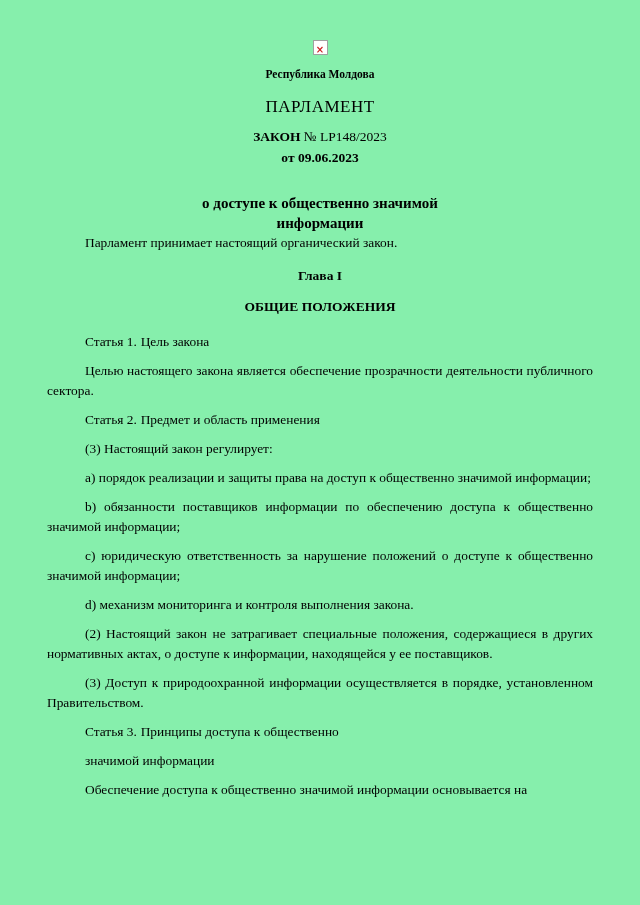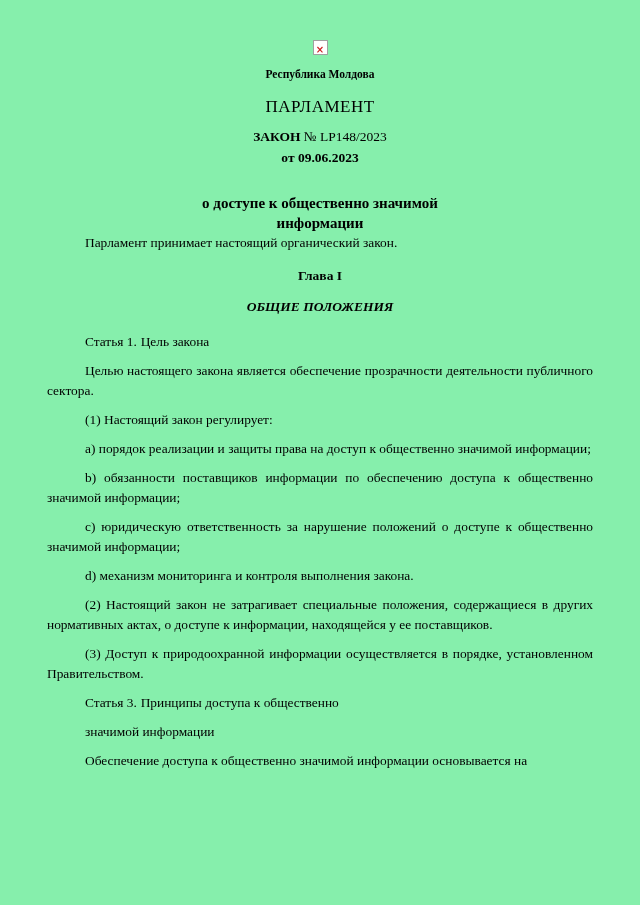--- a/index.html
+++ b/index.html
@@ -43,21 +43,21 @@
   }
   .para .lead { font-weight: 400; }
   .para .lead:not(:empty) { padding-right: 0.28em; }
   .preamble { margin-bottom: 14px; }
   .chapter, .chapter-title {
     text-align: center;
     font-weight: 700;
     font-size: 13.5px;
     margin: 15px 0;
   }
-  .chapter-title { margin-bottom: 17px; font-style: italic; }
+  .chapter-title { margin-bottom: 17px; }
 </style>
 </head>
 <body>
 
 <div class="page">
 
   <div class="doc-header">
     <div class="broken-img">
       <span class="broken-x"></span>
     </div>
@@ -72,21 +72,22 @@
   </div>
 
 
   <p class="para preamble">Парламент принимает настоящий органический закон.</p>
 
   <div class="chapter">Глава I</div>
   <div class="chapter-title">ОБЩИЕ ПОЛОЖЕНИЯ</div>
 
   <p class="para"><b class="lead">Статья 1.</b><span>Цель закона</span></p>
   <p class="para"><b class="lead"></b><span>Целью настоящего закона является обеспечение прозрачности деятельности публичного сектора.</span></p>
-  <p class="para"><b class="lead"></b><span>(1) Настоящий закон регулирует:</span></p>
+  <p class="para"><b class="lead">Статья 2.</b><span>Предмет и область применения</span></p>
+  <p class="para"><b class="lead"></b><span>(3) Настоящий закон регулирует:</span></p>
   <p class="para"><b class="lead"></b><span>a) порядок реализации и защиты права на доступ к общественно значимой информации;</span></p>
   <p class="para"><b class="lead"></b><span>b) обязанности поставщиков информации по обеспечению доступа к общественно значимой информации;</span></p>
   <p class="para"><b class="lead"></b><span>c) юридическую ответственность за нарушение положений о доступе к общественно значимой информации;</span></p>
   <p class="para"><b class="lead"></b><span>d) механизм мониторинга и контроля выполнения закона.</span></p>
   <p class="para"><b class="lead"></b><span>(2) Настоящий закон не затрагивает специальные положения, содержащиеся в других нормативных актах, о доступе к информации, находящейся у ее поставщиков.</span></p>
   <p class="para"><b class="lead"></b><span>(3) Доступ к природоохранной информации осуществляется в порядке, установленном Правительством.</span></p>
   <p class="para"><b class="lead">Статья 3.</b><span>Принципы доступа к общественно</span></p>
   <p class="para"><b class="lead"></b><span>значимой информации</span></p>
   <p class="para"><b class="lead"></b><span>Обеспечение доступа к общественно значимой информации основывается на</span></p>
 

